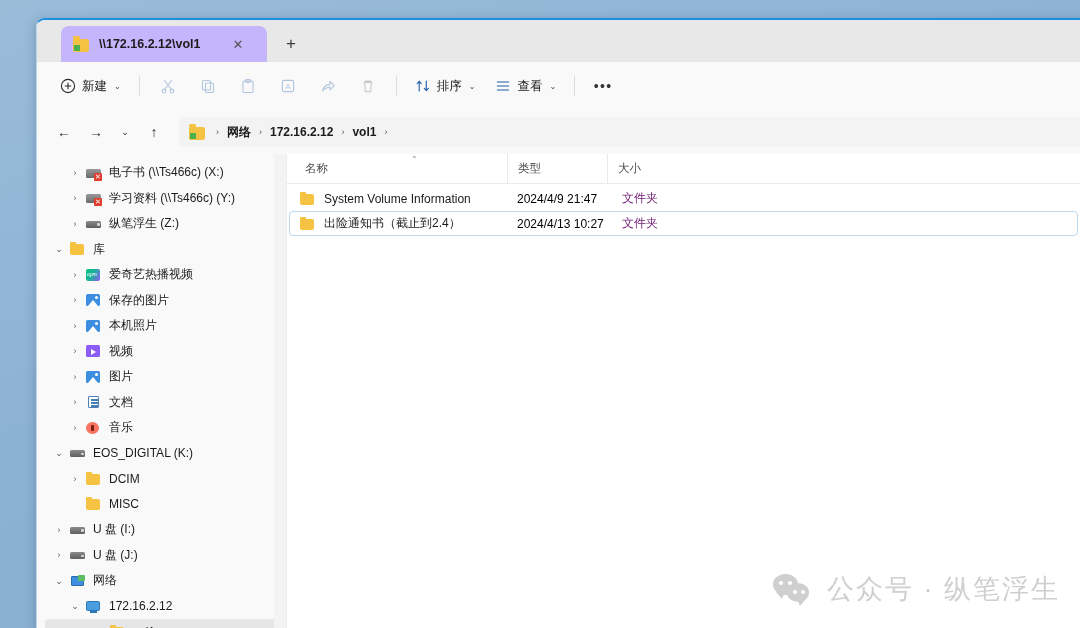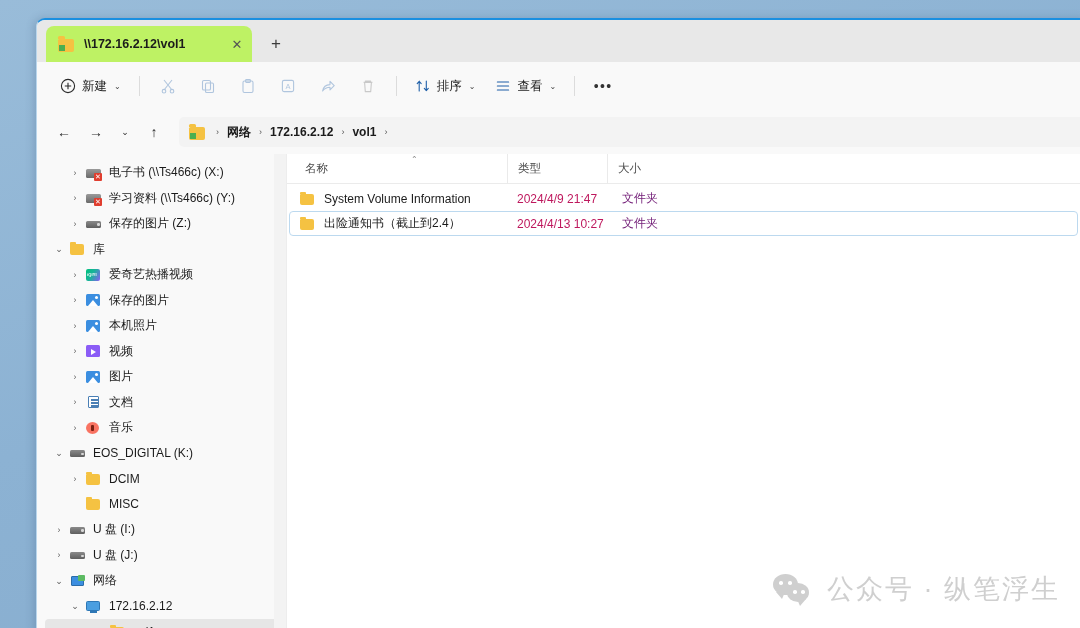--- a/index.html
+++ b/index.html
@@ -32,28 +32,28 @@
   
   .titlebar {
     height: 42px;
     background: #e8e8e8;
     position: relative;
     border-top-left-radius: 8px;
     display: flex;
     align-items: flex-end;
   }
   .tab {
-    margin-left: 9px;
+    margin-left: 24px;
     height: 36px;
     width: 206px;
-    background: #bef264;
+    background: #c4b5fd;
     border-radius: 8px 8px 0 0;
     display: flex;
     align-items: center;
-    padding: 0 4px 0 12px;
+    padding: 0 18px 0 12px;
     position: relative;
   }
   .tab-icon { width: 17px; height: 15px; position: relative; flex: 0 0 auto; }
   .folder-glyph {
     position: absolute; left: 0; top: 2px;
     width: 16px; height: 13px;
     background: #f5c242;
     border-radius: 1.5px 2px 2px 2px;
   }
   .folder-glyph::before {
@@ -296,21 +296,21 @@
     display: flex; align-items: center;
     margin: 0 8px 0 2px;
     padding-left: 9px;
     border-radius: 4px;
     border: 1px solid transparent;
     font-size: 12px; color: #1b1b1b;
   }
   .row.focused { border-color: #bcd9ef; background:#ffffff; }
   .row-icon { width: 17px; flex: 0 0 17px; height: 16px; position: relative; margin-right: 8px; }
   .cell-name { flex: 0 0 193px; overflow:hidden; white-space:nowrap; text-overflow:ellipsis; }
-  .cell-date { flex: 0 0 105px; color: #be185d; }
+  .cell-date { flex: 0 0 105px; color: #000000; }
   .cell-type { flex: 0 0 100px; color: #701a75; }
   .cell-size { flex: 1; color: #2c2c2c; }
 
   
   .watermark {
     position: absolute;
     right: 26px; bottom: 28px;
     display: flex; align-items: center; gap: 12px;
     color: #cfcfcf;
     font-size: 27px;
@@ -459,21 +459,21 @@
               <span class="i-netdrive"></span>
               <span class="redx">✕</span>
             </span>
             <span class="nav-label">学习资料 (\\Ts466c) (Y:)</span>
           </div>
           <div class="nav-item">
             <span class="twisty" style="margin-left:28px">›</span>
             <span class="nav-icon">
               <span class="i-drive"></span>
             </span>
-            <span class="nav-label">保存的图片 (Z:)</span>
+            <span class="nav-label">纵笔浮生 (Z:)</span>
           </div>
           <div class="nav-item">
             <span class="twisty open" style="margin-left:12px">⌄</span>
             <span class="nav-icon">
               <span class="i-folder"></span>
             </span>
             <span class="nav-label">库</span>
           </div>
           <div class="nav-item">
             <span class="twisty" style="margin-left:28px">›</span>

